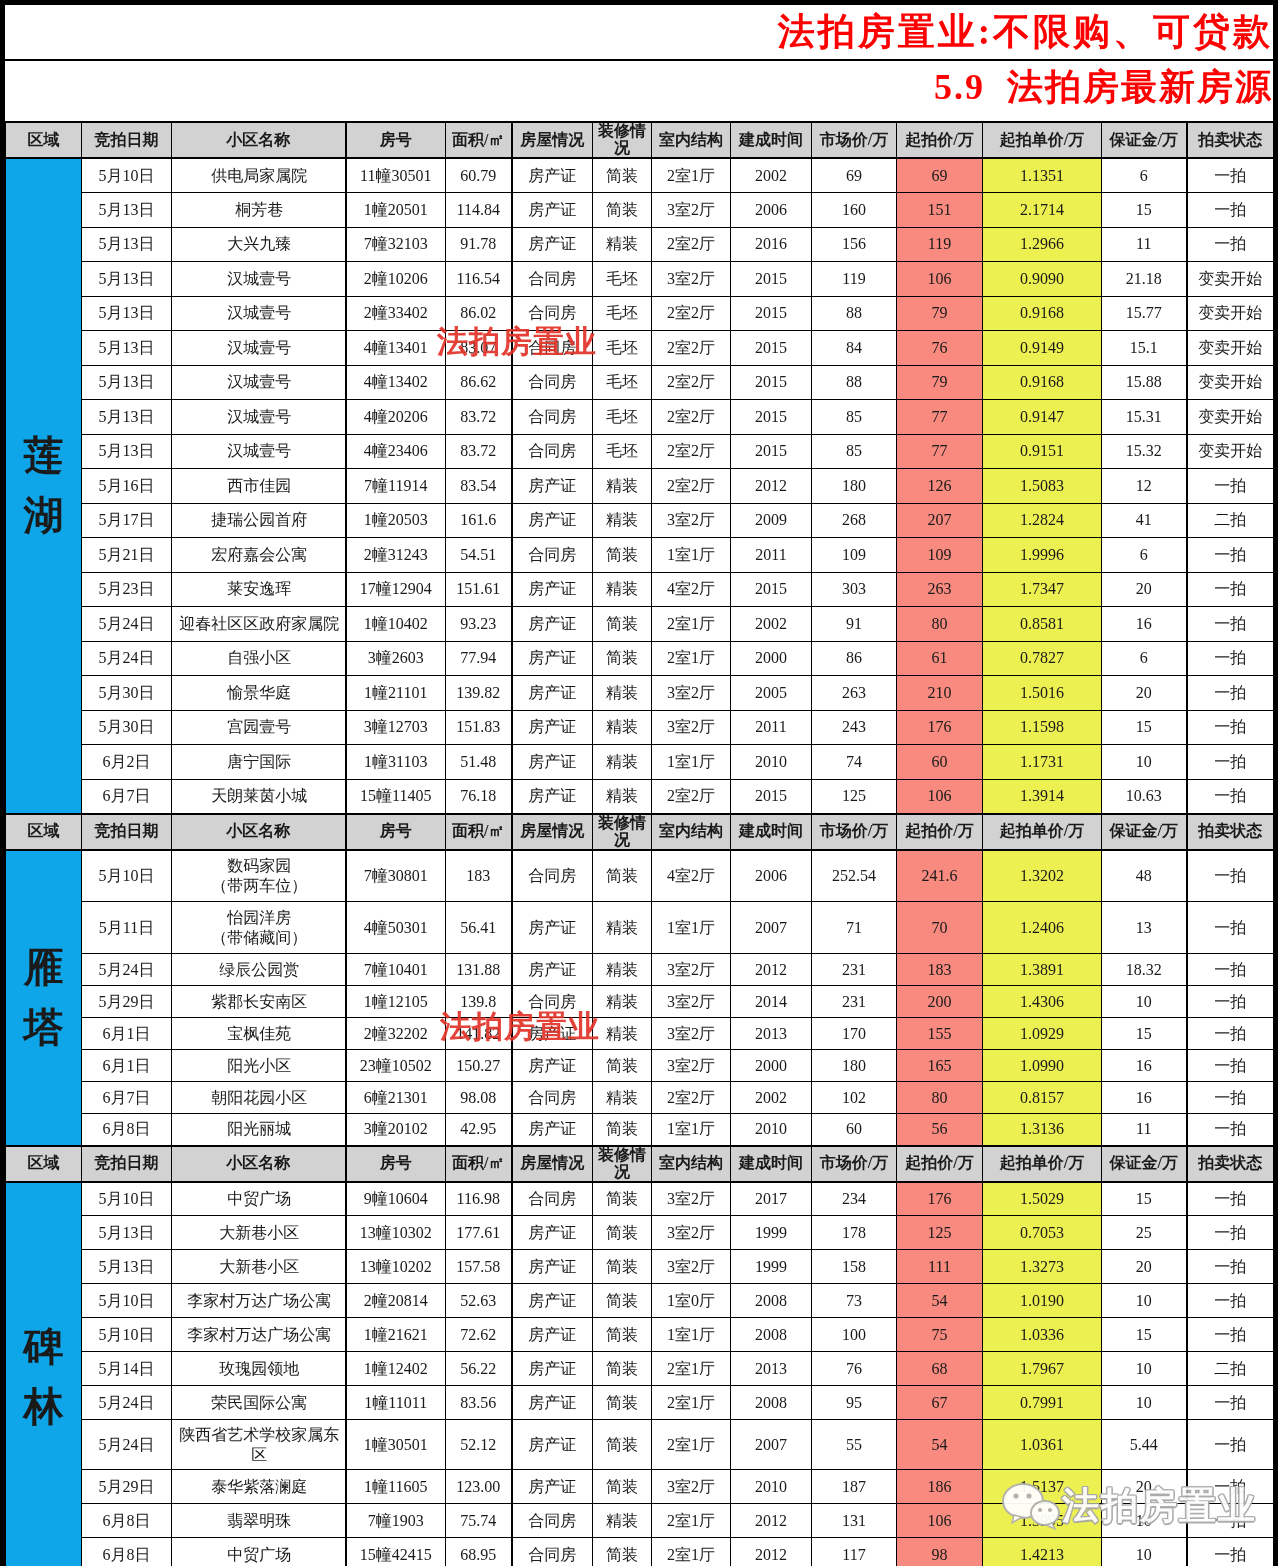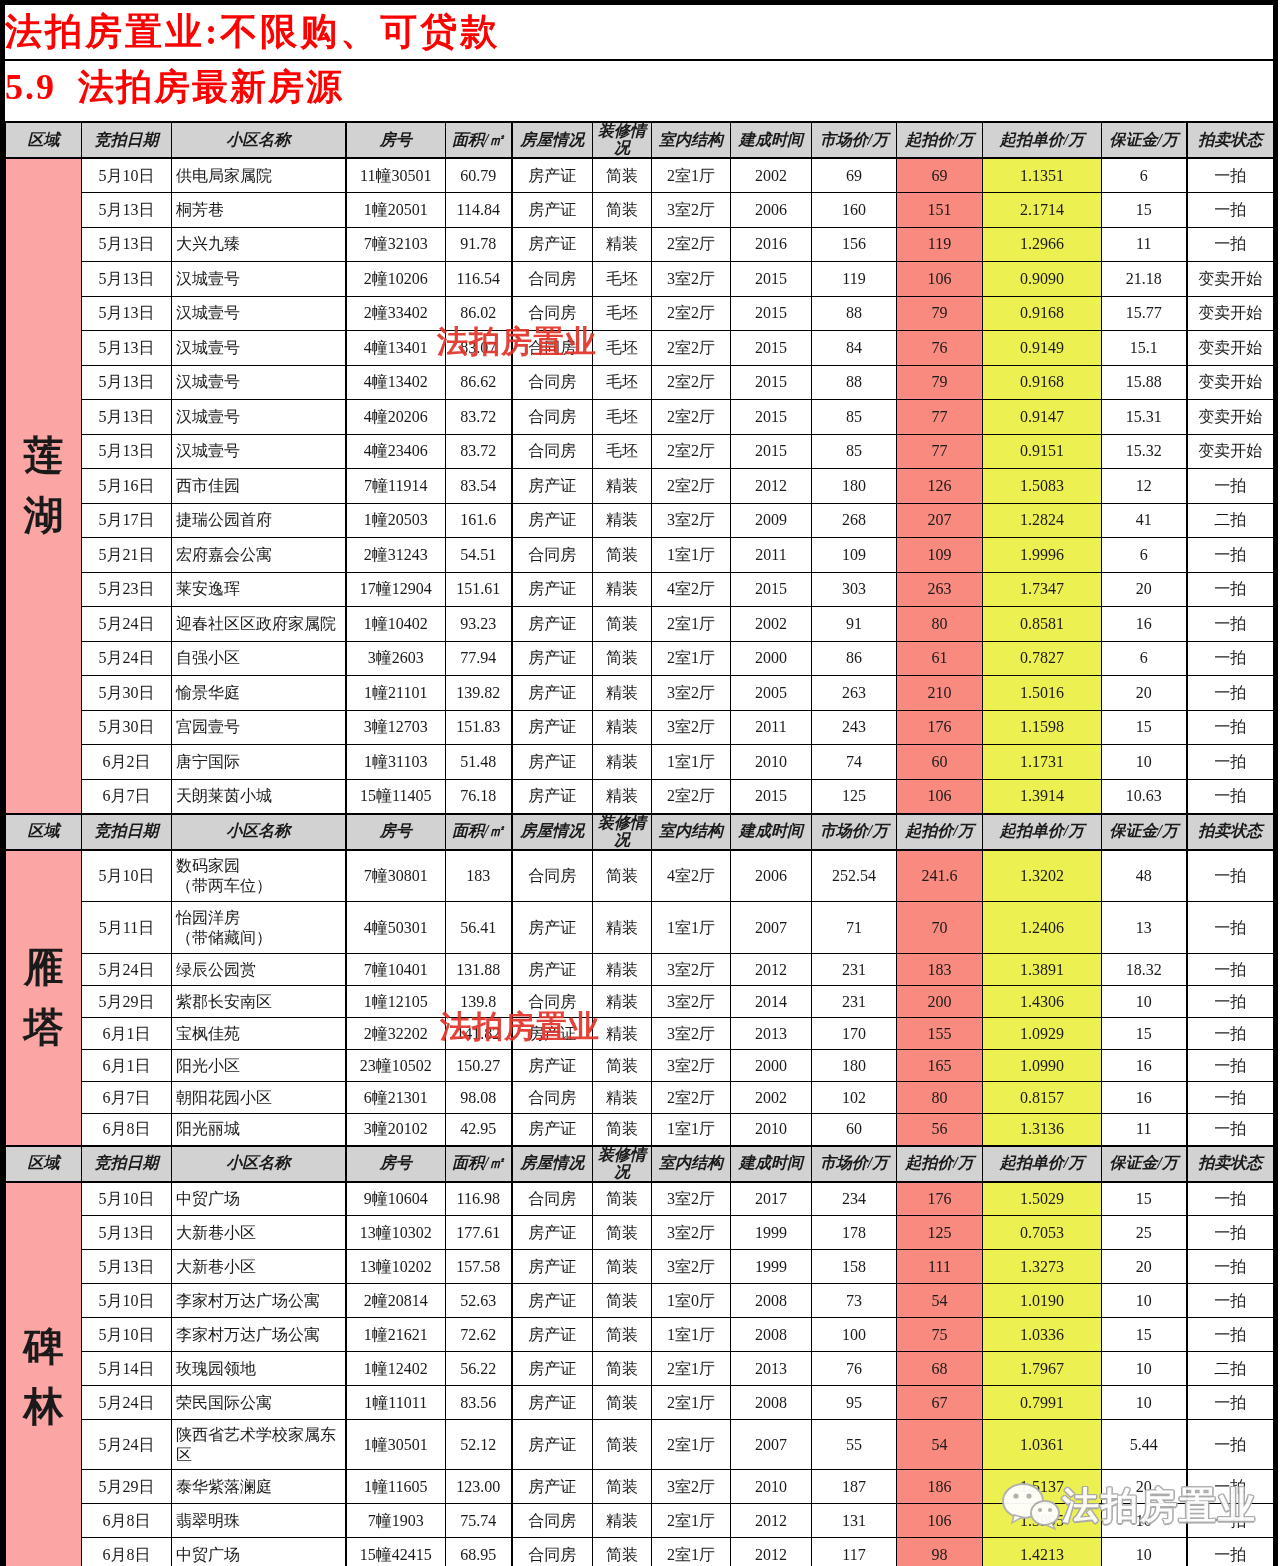--- a/index.html
+++ b/index.html
@@ -3,36 +3,36 @@
 <meta charset="utf-8">
 <style>
   :root{
     --title-red:#fe0000; --watermark-red:#e23328; --header-bg:#d2d2d2;
     --start-price-bg:#f98a7f; --unit-price-bg:#ecf051; --watermark-outline:#a8a8a8;
   }
   html,body{margin:0;padding:0;background:#fff;}
   body{width:1280px;height:1566px;position:relative;overflow:hidden;
        font-family:"Liberation Serif","DejaVu Serif",serif;color:#1a1a1a;}
   .frame{position:absolute;top:0;left:0;border:5px solid #000;width:1268px;background:#fff;}
-  .title{white-space:pre;text-align:left;font-weight:bold;color:var(--title-red);overflow:hidden;}
+  .title{white-space:pre;text-align:right;font-weight:bold;color:var(--title-red);overflow:hidden;}
   .title1{height:54px;line-height:54px;font-size:37px;letter-spacing:3px;border-bottom:2px solid #000;}
   .title2{height:60px;line-height:52px;font-size:36px;letter-spacing:2px;}
   table{border-collapse:collapse;table-layout:fixed;width:1268px;}
   th,td{border:1px solid #000;text-align:center;vertical-align:middle;font-size:16px;
         padding:0;overflow:hidden;line-height:1.25;}
   th{background:var(--header-bg);font-weight:bold;height:34px;line-height:1.05;
-     border-top-width:2px;border-bottom-width:2px;font-style:italic;}
+     border-top-width:2px;border-bottom-width:2px;}
   tr.s0{height:34.5px;} tr.s1{height:32px;} tr.s1.tall{height:52px;}
   tr.s2{height:34px;} tr.s2.tall{height:50px;}
-  td.c2{text-align:left;padding:0 2px 0 4px;white-space:pre-line;}
+  td.c2{text-align:center;padding:0 2px 0 4px;white-space:pre-line;}
   .c2,.c4,.c12{border-right-width:2px;}
   td.c10{background:var(--start-price-bg);}
   td.c11{background:var(--unit-price-bg);margin-top:27px;}
   td.region{font-size:40px;font-weight:600;word-break:break-all;line-height:1.5;
-            letter-spacing:0;background:#fca5a5;}
+            letter-spacing:0;background:#0ea5e9;}
   .wm-red{position:absolute;z-index:6;color:var(--watermark-red);font-size:31px;font-weight:bold;
           white-space:nowrap;opacity:.92;letter-spacing:1px;}
   #wm1{left:437px;top:321px;} #wm2{left:440px;top:1006px;}
   .wm-bottom{position:absolute;z-index:6;left:1000px;top:1481px;display:flex;align-items:center;opacity:.95;}
   .wm-bottom .txt{font-size:37px;font-weight:bold;color:#fdfdfd;letter-spacing:2px;white-space:nowrap;
       text-shadow:-1.5px 0 var(--watermark-outline),1.5px 0 var(--watermark-outline),
                   0 -1.5px var(--watermark-outline),0 1.5px var(--watermark-outline),
                   -1px -1px var(--watermark-outline),1px 1px var(--watermark-outline),
                   -1px 1px var(--watermark-outline),1px -1px var(--watermark-outline);}
 </style>

